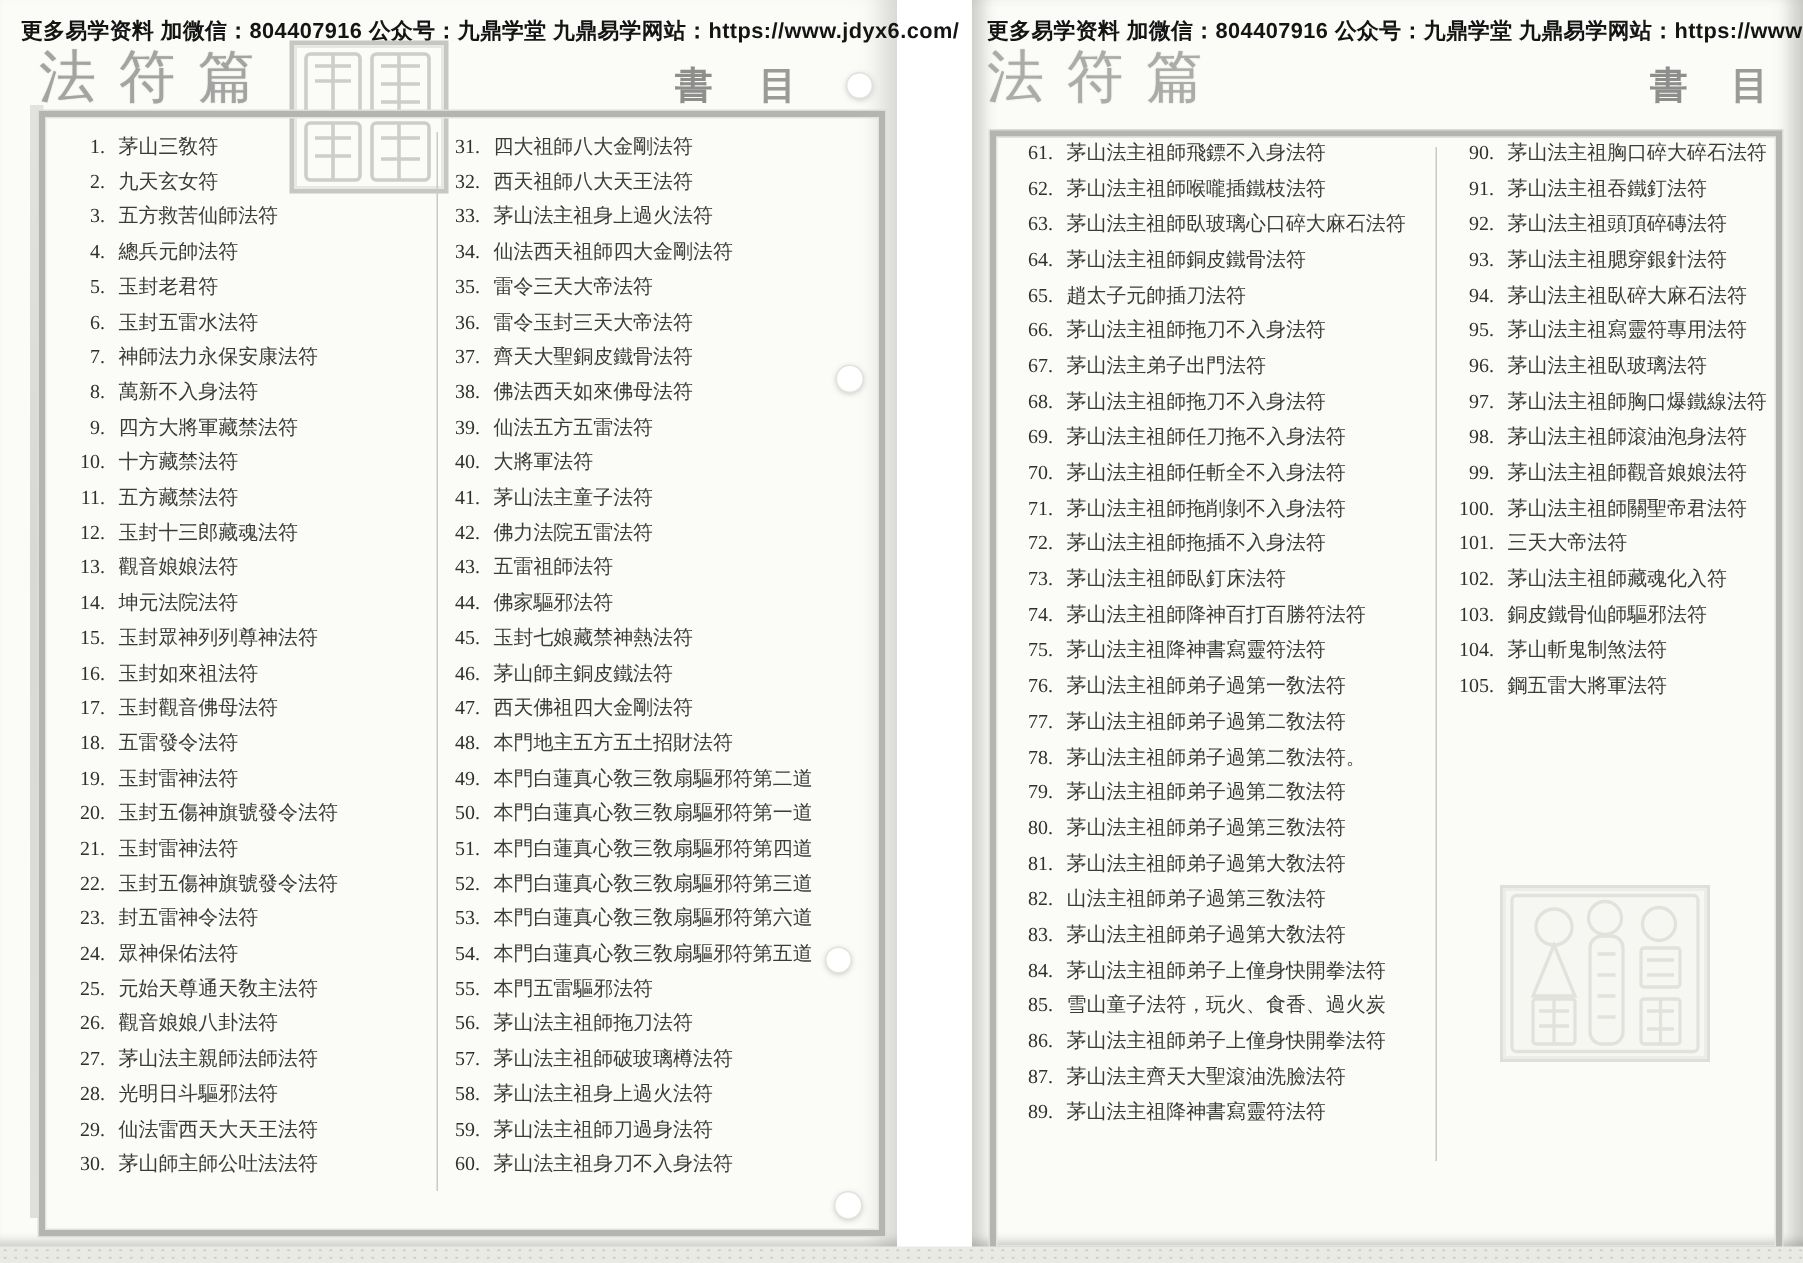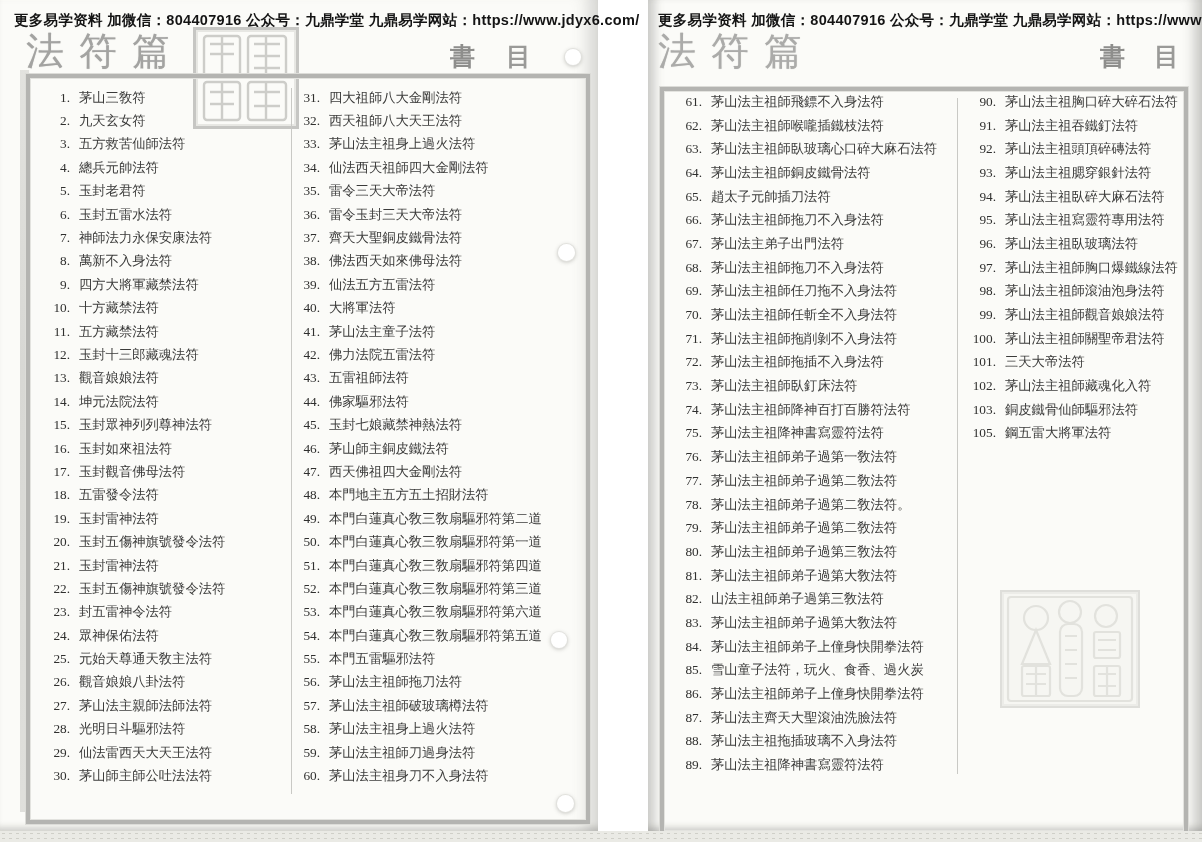--- a/index.html
+++ b/index.html
@@ -534,24 +534,20 @@
       <div class="row">
         <span class="num">86.</span>
         <span class="txt">茅山法主祖師弟子上僮身快開拳法符</span>
       </div>
 
       <div class="row">
         <span class="num">87.</span>
         <span class="txt">茅山法主齊天大聖滾油洗臉法符</span>
       </div>
 
-      <div class="row">
-        <span class="num">88.</span>
-        <span class="txt">茅山法主祖拖插玻璃不入身法符</span>
-      </div>
 
       <div class="row">
         <span class="num">89.</span>
         <span class="txt">茅山法主祖降神書寫靈符法符</span>
       </div>
     </div>
   <div class="toc-col c2">
 
       <div class="row">
         <span class="num">90.</span>
@@ -616,20 +612,24 @@
       <div class="row">
         <span class="num">102.</span>
         <span class="txt">茅山法主祖師藏魂化入符</span>
       </div>
 
       <div class="row">
         <span class="num">103.</span>
         <span class="txt">銅皮鐵骨仙師驅邪法符</span>
       </div>
 
+      <div class="row">
+        <span class="num">104.</span>
+        <span class="txt">茅山斬鬼制煞法符</span>
+      </div>
 
       <div class="row">
         <span class="num">105.</span>
         <span class="txt">鋼五雷大將軍法符</span>
       </div>
 
     </div>
 
   <div class="seal seal-right">
     <svg viewBox="0 0 136 114" xmlns="http://www.w3.org/2000/svg">

